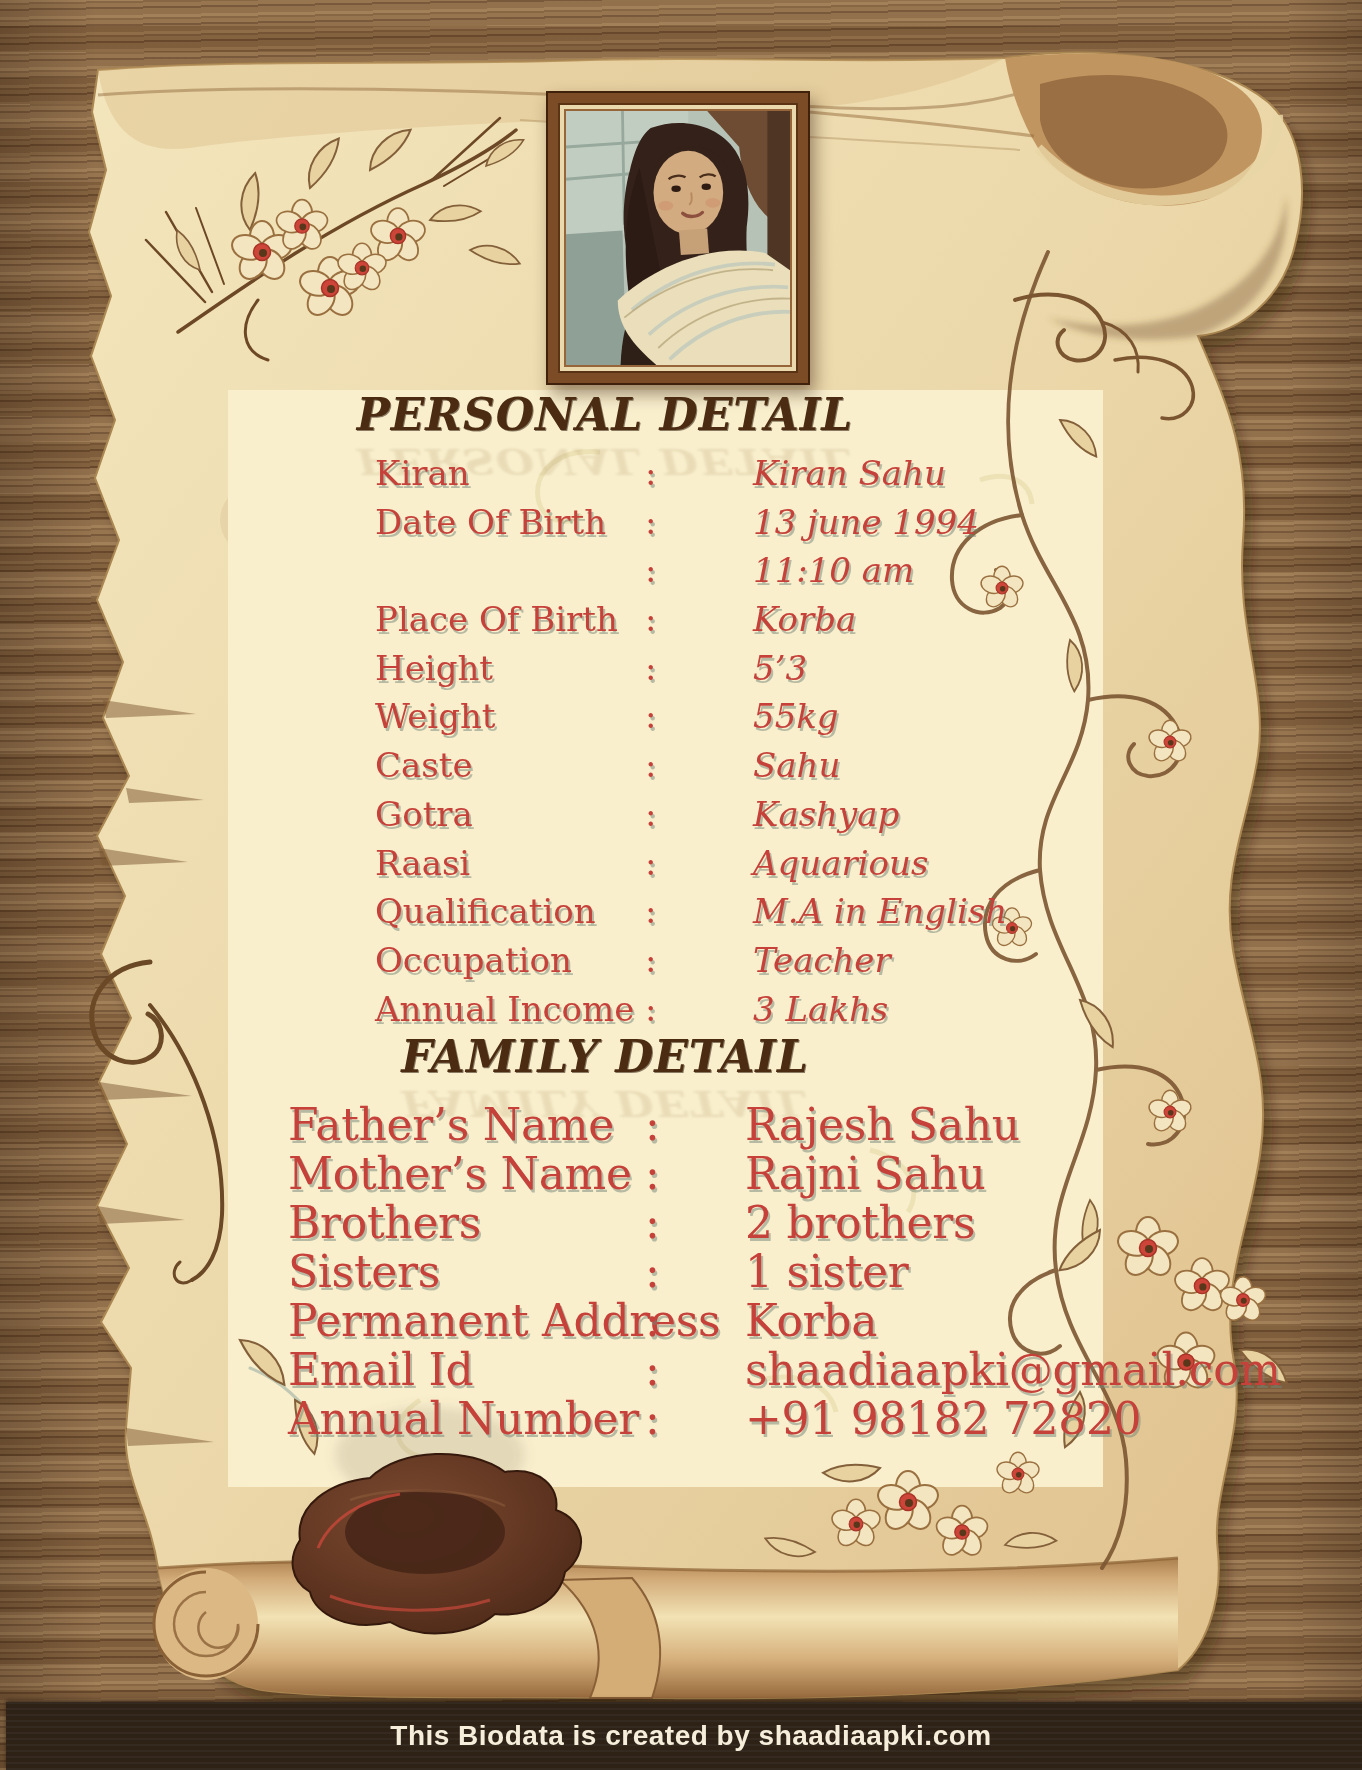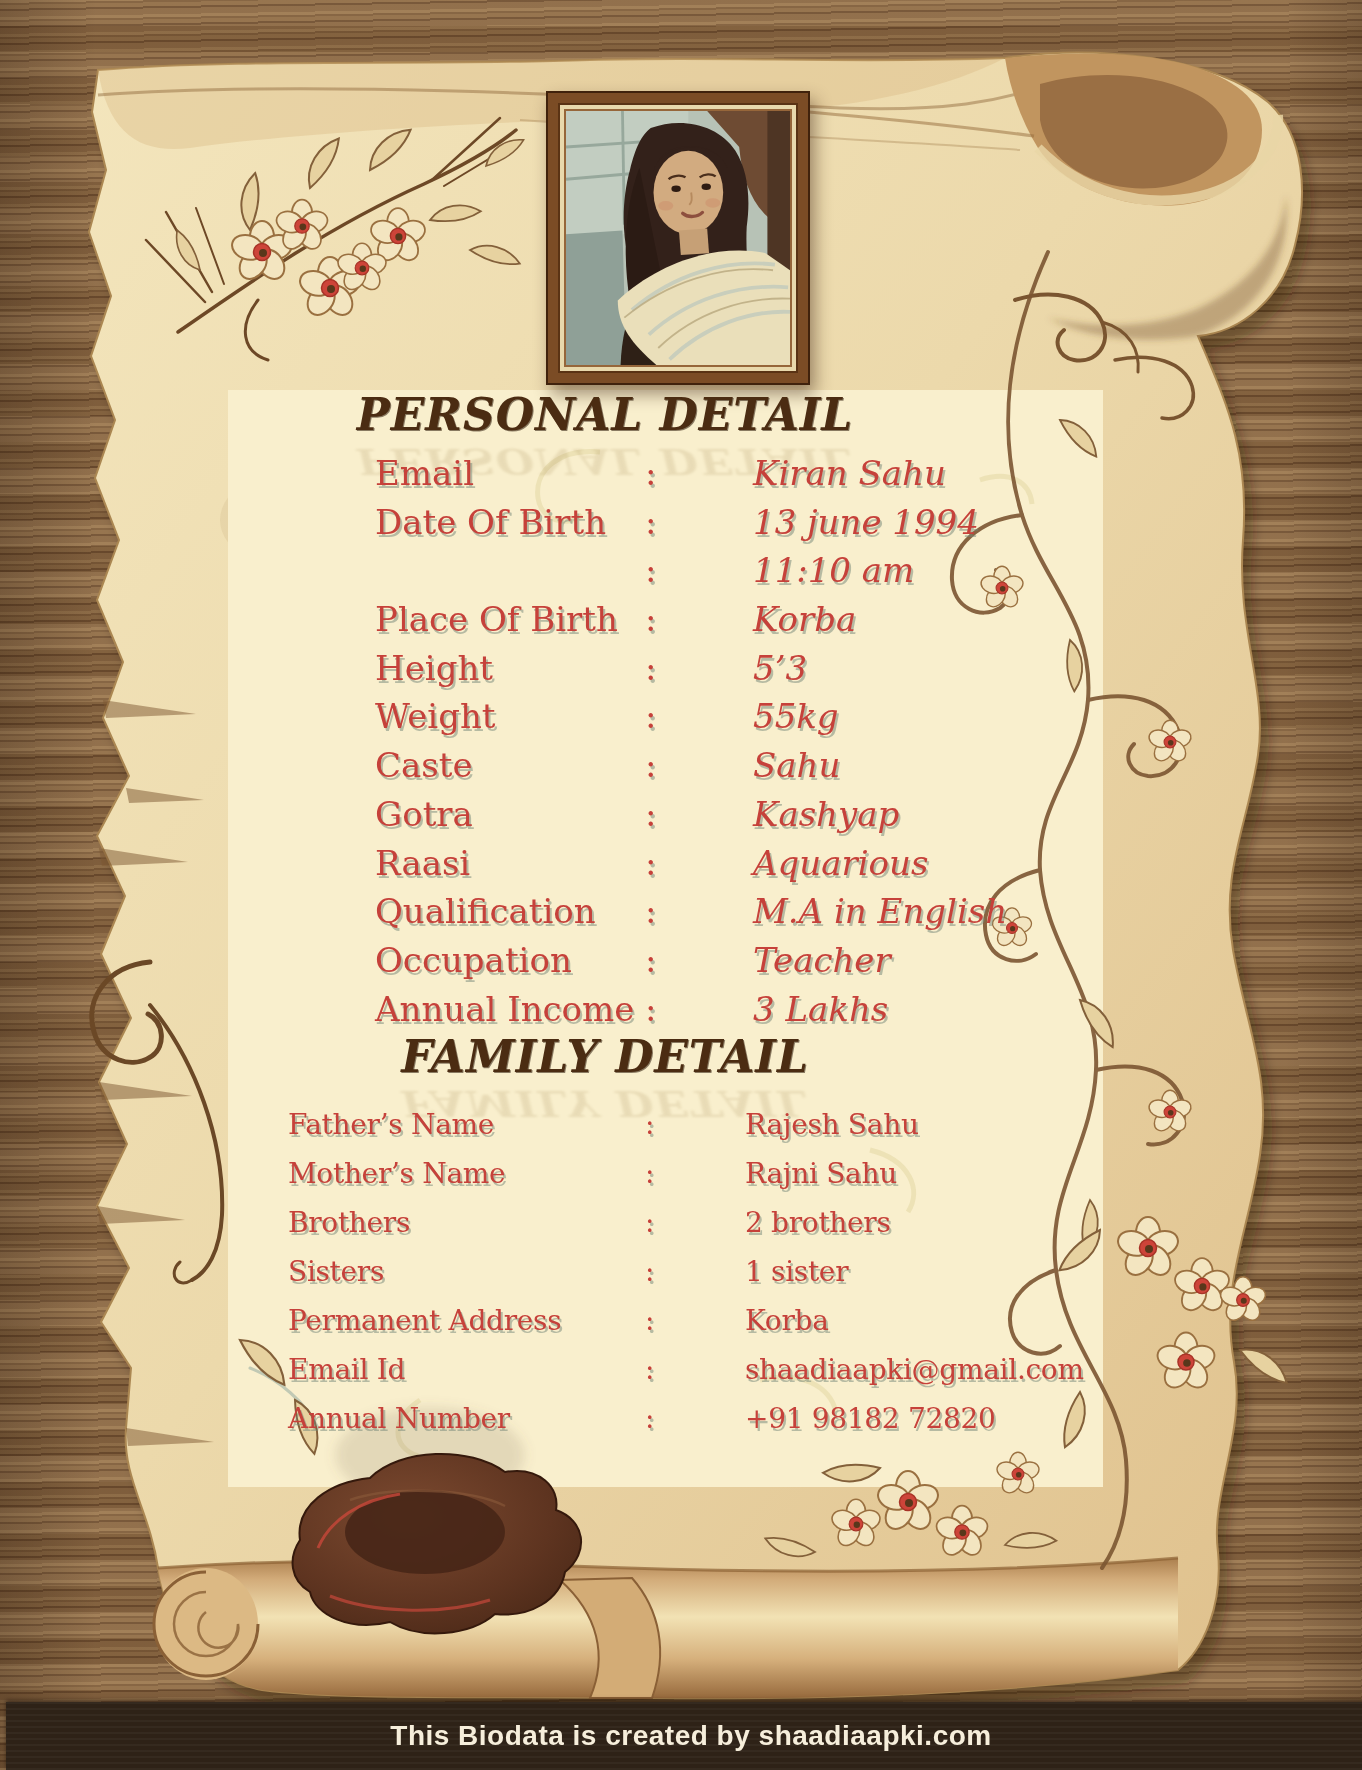--- a/index.html
+++ b/index.html
@@ -44,21 +44,21 @@
   
   .rows{position:absolute;}
   .detail-row{position:relative;white-space:nowrap;}
   .detail-row span{position:absolute;top:0;}
   .lab{left:0;}
   .red, .detail-row span{color:#c6413a;text-shadow:2px 3px 0 rgba(116,134,120,.5);}
   .p-rows{left:375px;top:449px;width:730px;font-size:34px;}
   .p-rows .detail-row{height:48.7px;line-height:48.7px;}
   .p-rows .sep{left:270px;}
   .p-rows .val{left:378px;font-style:italic;}
-  .f-rows{left:288px;top:1100px;width:815px;font-size:28px;letter-spacing:-.3px;}
+  .f-rows{left:288px;top:1100px;width:815px;font-size:44px;letter-spacing:-.3px;}
   .f-rows .detail-row{height:49px;line-height:49px;}
   .f-rows .sep{left:357px;}
   .f-rows .val{left:457px;}
 
   
   .footer-bar{
     position:absolute;left:6px;right:6px;top:1702px;bottom:0;
     background-color:#2e2217;
     background-image:repeating-linear-gradient(180deg, rgba(255,255,255,.035) 0 2px, rgba(0,0,0,0) 2px 6px);
     box-shadow:0 -2px 4px rgba(20,10,4,.5);
@@ -327,21 +327,21 @@
   </div>
 
   <div class="heading" style="top:388px">PERSONAL DETAIL</div>
   <div class="heading-ghost" style="top:434px">PERSONAL DETAIL</div>
 
   <div class="heading" style="top:1030px">FAMILY DETAIL</div>
   <div class="heading-ghost" style="top:1076px">FAMILY DETAIL</div>
 
   <div class="rows p-rows">
       <div class="detail-row">
-        <span class="lab">Email</span>
+        <span class="lab">Kiran</span>
         <span class="sep">:</span>
         <span class="val">Kiran Sahu</span>
       </div>
       <div class="detail-row">
         <span class="lab">Date Of Birth</span>
         <span class="sep">:</span>
         <span class="val">13 june 1994</span>
       </div>
       <div class="detail-row">
         <span class="sep">:</span>

